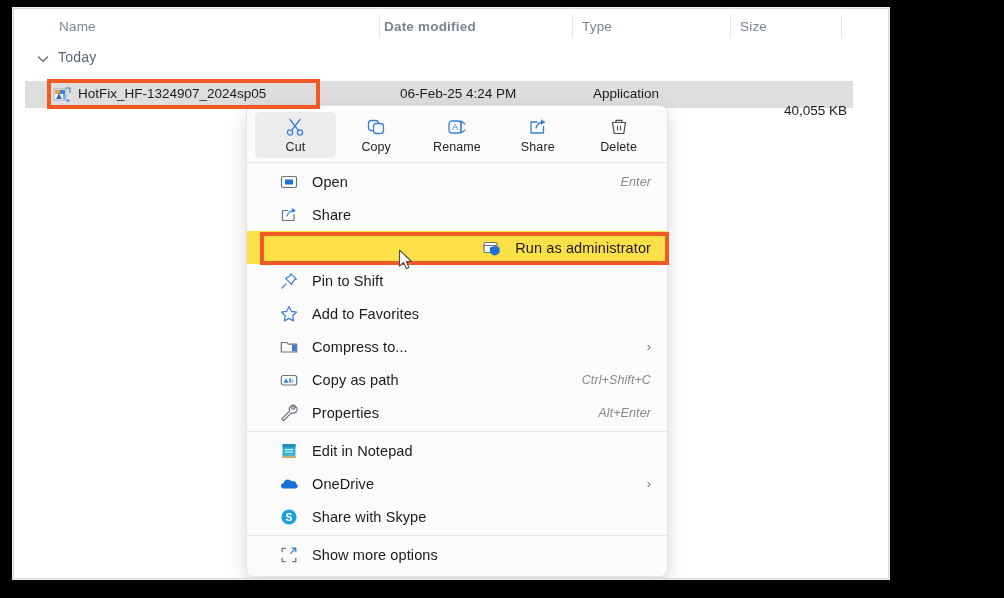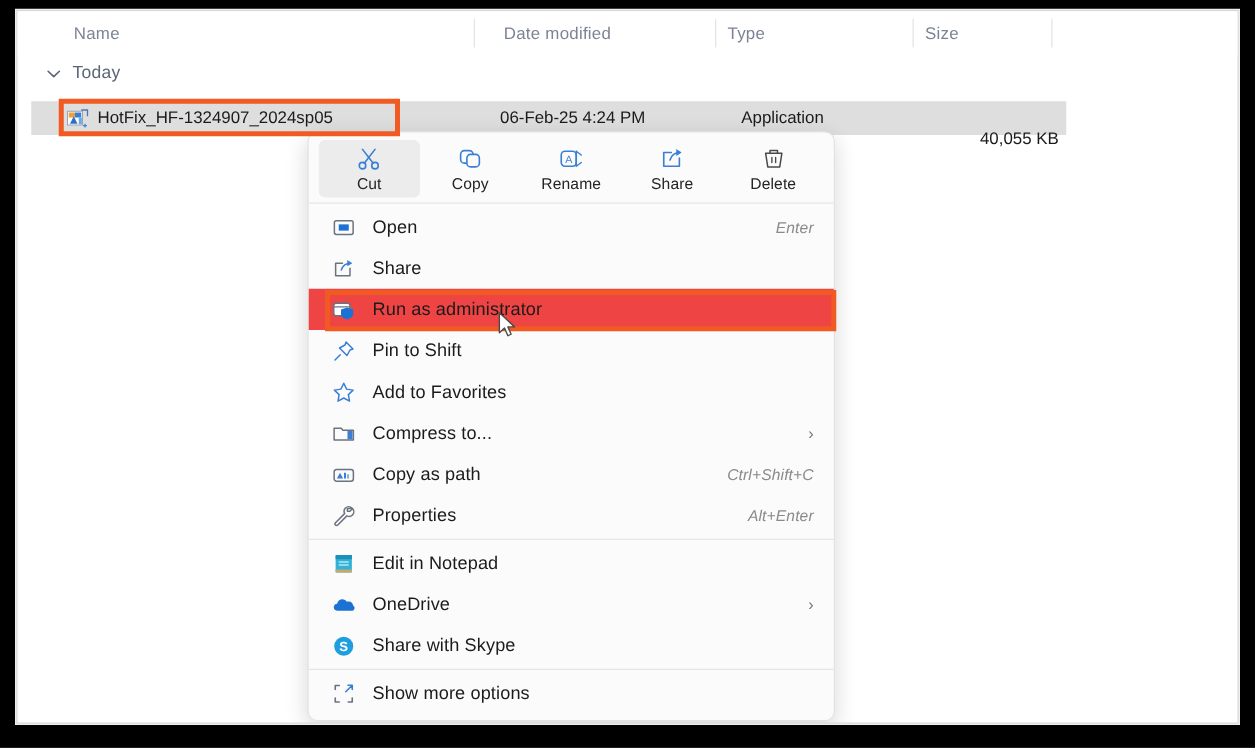--- a/index.html
+++ b/index.html
@@ -14,21 +14,21 @@
     position: absolute;
     left: 0; top: 0;
     width: 1004px; height: 598px;
     background: #000;
   }
 
   
   #window {
     position: absolute;
     left: 13px; top: 8px;
-    width: 978px; height: 571px;
+    width: 876px; height: 571px;
     background: #ffffff;
     border: 1px solid #d8d8d8;
     box-shadow: 0 0 0 1px #eeeeee;
     overflow: hidden;
   }
 
   
   #col-headers {
     position: absolute;
     left: 0; top: 0;
@@ -43,21 +43,21 @@
     letter-spacing: .2px;
     white-space: nowrap;
   }
   .col-div {
     position: absolute;
     top: 6px;
     width: 1px; height: 23px;
     background: #e2e4e8;
   }
   #ch-name { left: 45px; }
-  #ch-date { left: 389px; }
+  #ch-date { left: 370px; font-weight: bold; }
   #ch-type { left: 568px; }
   #ch-size { left: 726px; }
   #cd-1 { left: 365px; }
   #cd-2 { left: 558px; }
   #cd-3 { left: 716px; }
   #cd-4 { left: 827px; }
 
   
   #group-row {
     position: absolute;
@@ -171,21 +171,21 @@
     height: 1px;
     background: #e6e6e6;
     margin: 2px 0 2px 0;
   }
 
   .ctx-item {
     position: relative;
     height: 33px;
     display: flex;
     align-items: center;
-    padding-left: 18px;
+    padding-left: 32px;
     padding-right: 16px;
   }
   .ctx-item .mi-ico {
     width: 20px; height: 20px;
     margin-right: 13px;
     flex: 0 0 20px;
     display: block;
   }
   .ctx-item .mi-lbl {
     font-size: 14.5px;
@@ -200,21 +200,21 @@
     white-space: nowrap;
     letter-spacing: .1px;
     font-style: italic;
   }
   .ctx-item .mi-arrow {
     margin-left: auto;
     font-size: 13px;
     color: #777;
     line-height: 1;
   }
-  .ctx-item.highlight { background: #ef4444; }
+  .ctx-item.highlight { background: #fde047; justify-content: flex-end; }
 
   
   #cursor {
     position: absolute;
     left: 384px; top: 240px;
     width: 17px; height: 22px;
     z-index: 70;
   }
 </style>
 </head>

